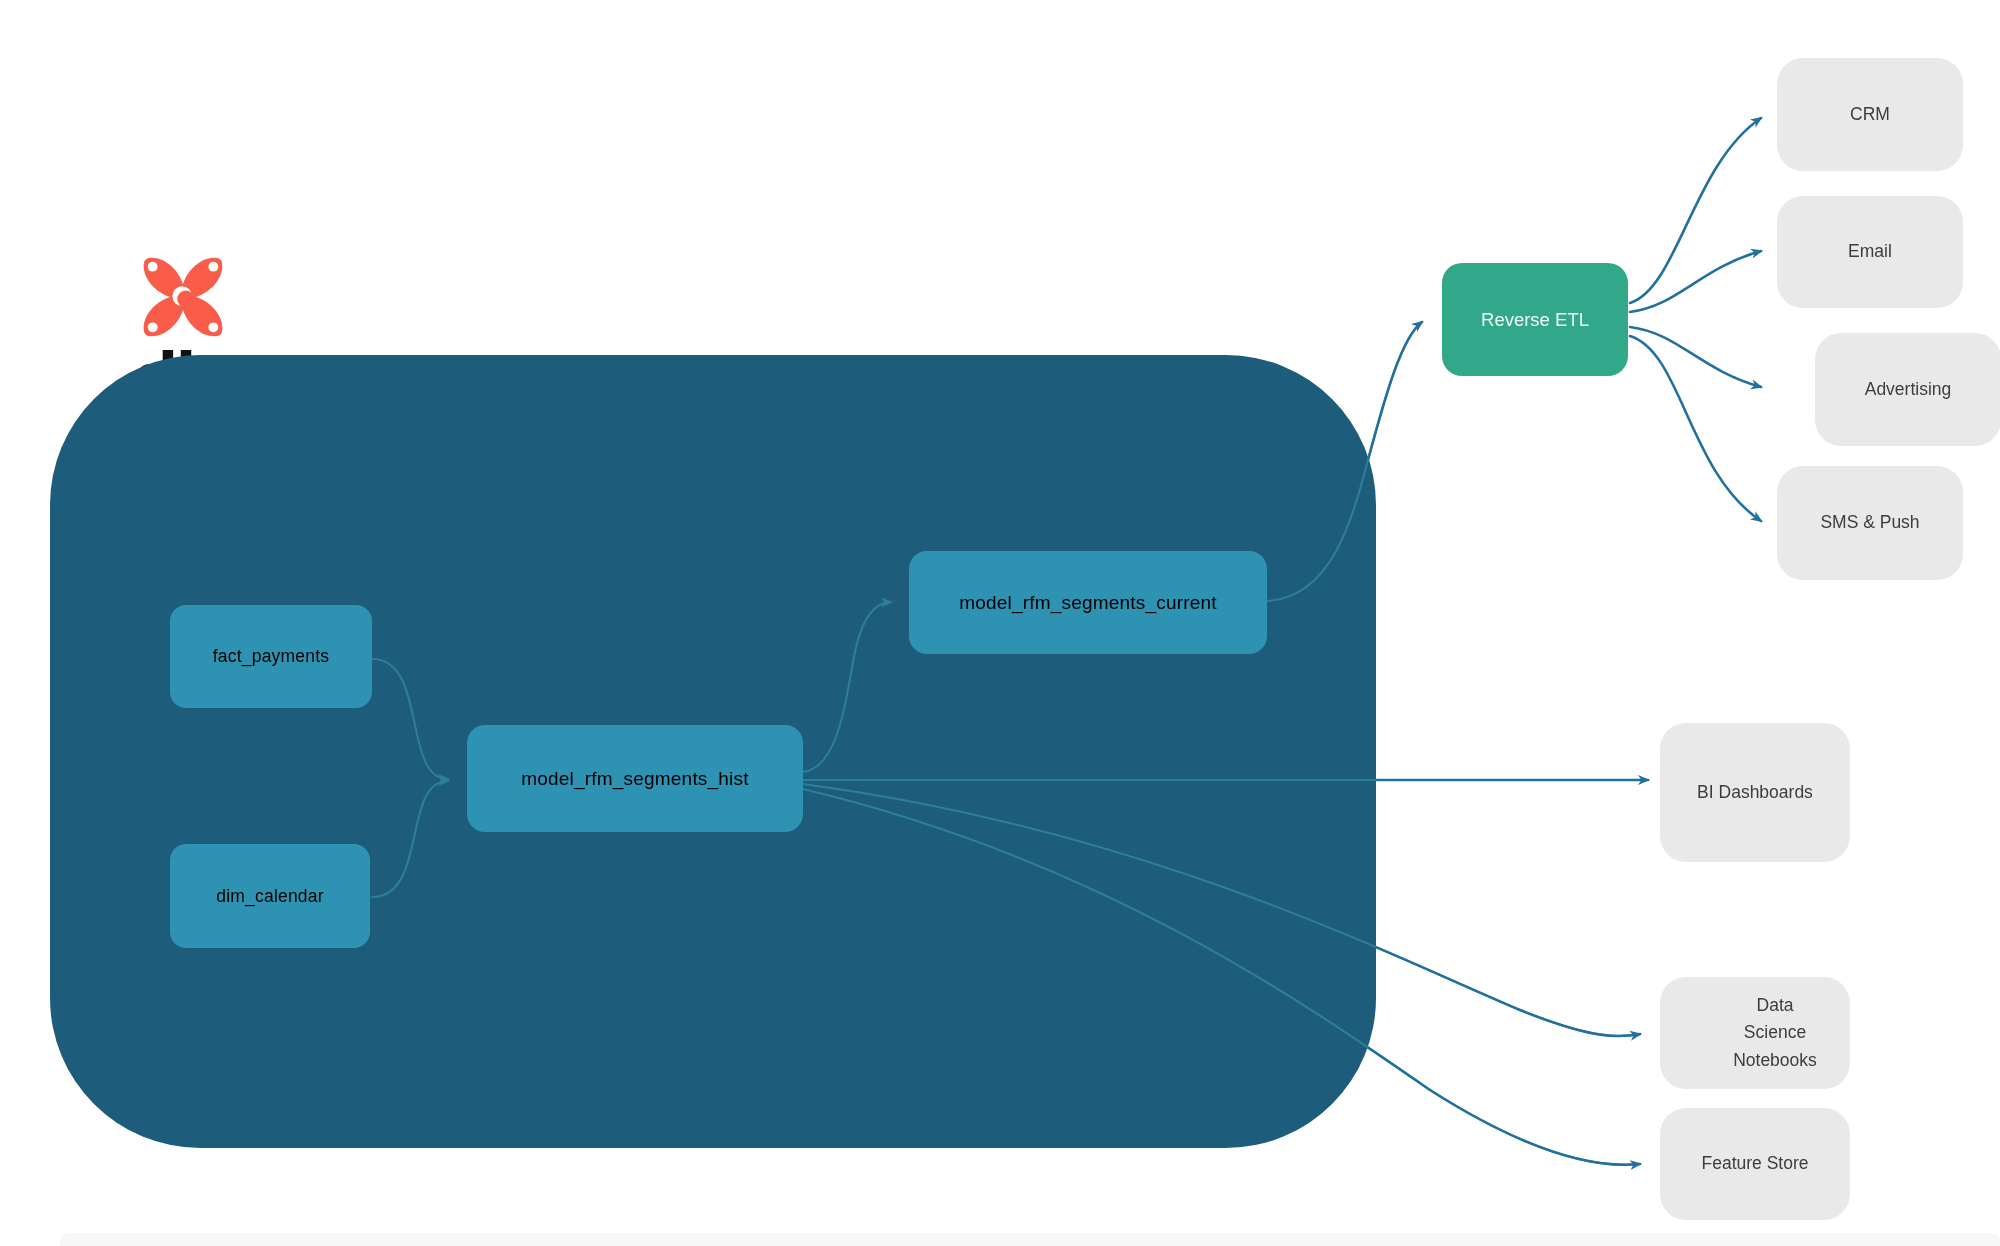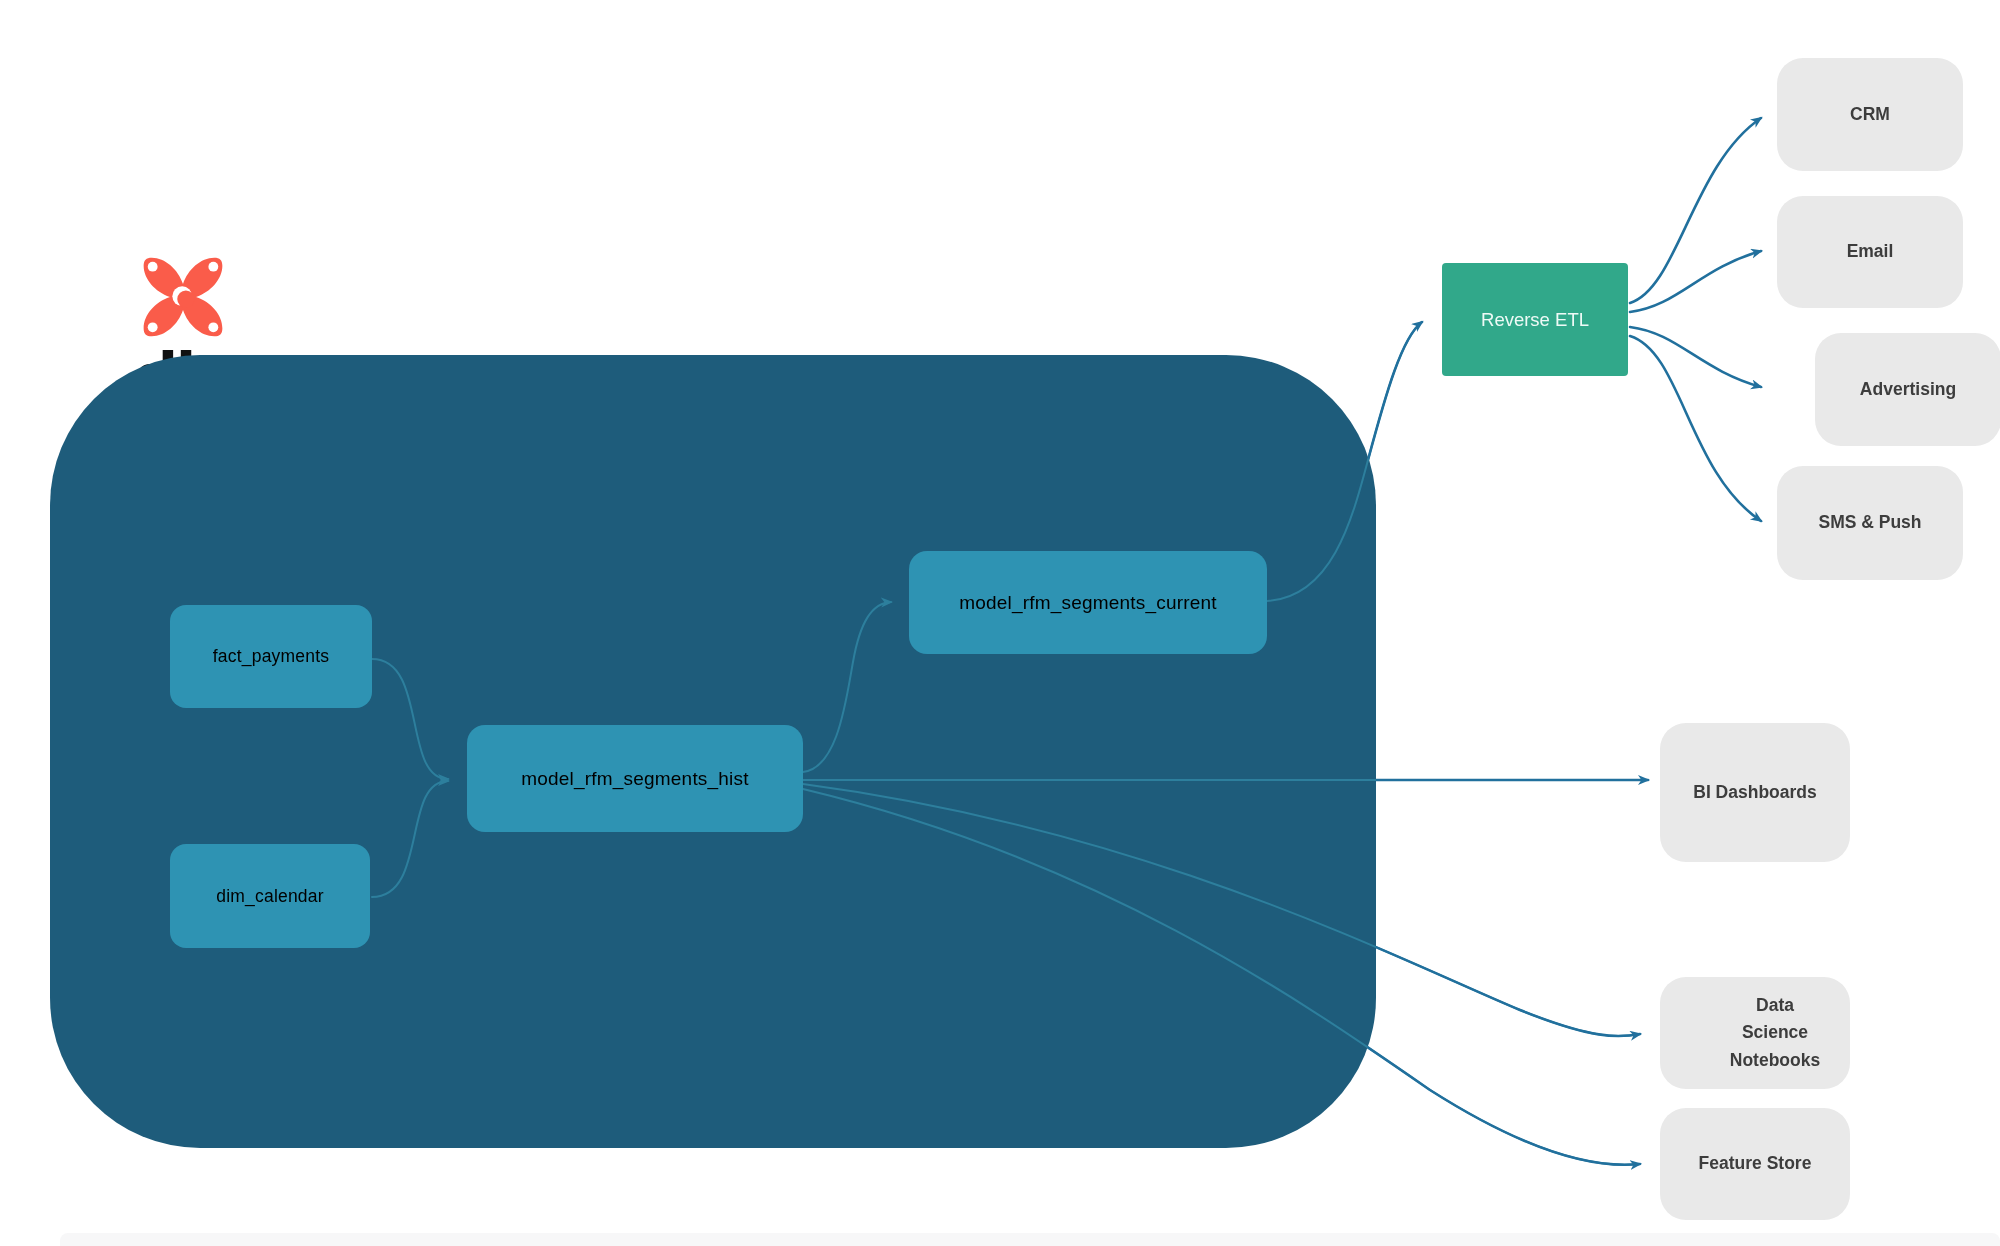--- a/index.html
+++ b/index.html
@@ -19,24 +19,24 @@
 
   
   svg.edges { position:absolute; left:0; top:0; width:2000px; height:1246px; z-index:2; }
 
   
   .node { position:absolute; z-index:3; display:flex; align-items:center; justify-content:center;
           text-align:center; }
   .node.model { background:#2e93b3; border-radius:16px; color:#000000; }
   .node.model span { font-size:17.5px; letter-spacing:0.2px; }
   .node.model.big span { font-size:19px; }
-  .node.green { background:#31a88a; border-radius:4px; color:#eefaf6; }
+  .node.green { background:#31a88a; border-radius:20px; color:#eefaf6; }
   .node.green span { font-size:18.5px; }
   .node.dest { background:#e9e9e9; border-radius:26px; color:#3d3d3d; }
-  .node.dest span { font-size:17.5px; line-height:1.55; padding:0 26px;font-weight:bold; }
+  .node.dest span { font-size:17.5px; line-height:1.55; padding:0 26px; }
 
   .bottom-strip { position:absolute; left:60px; top:1233px; width:1940px; height:13px;
                   background:#f7f7f8; border-radius:8px 8px 0 0; z-index:1; }
 </style>
 </head>
 <body>
 
 <div class="canvas">
 
   <div class="logo">

